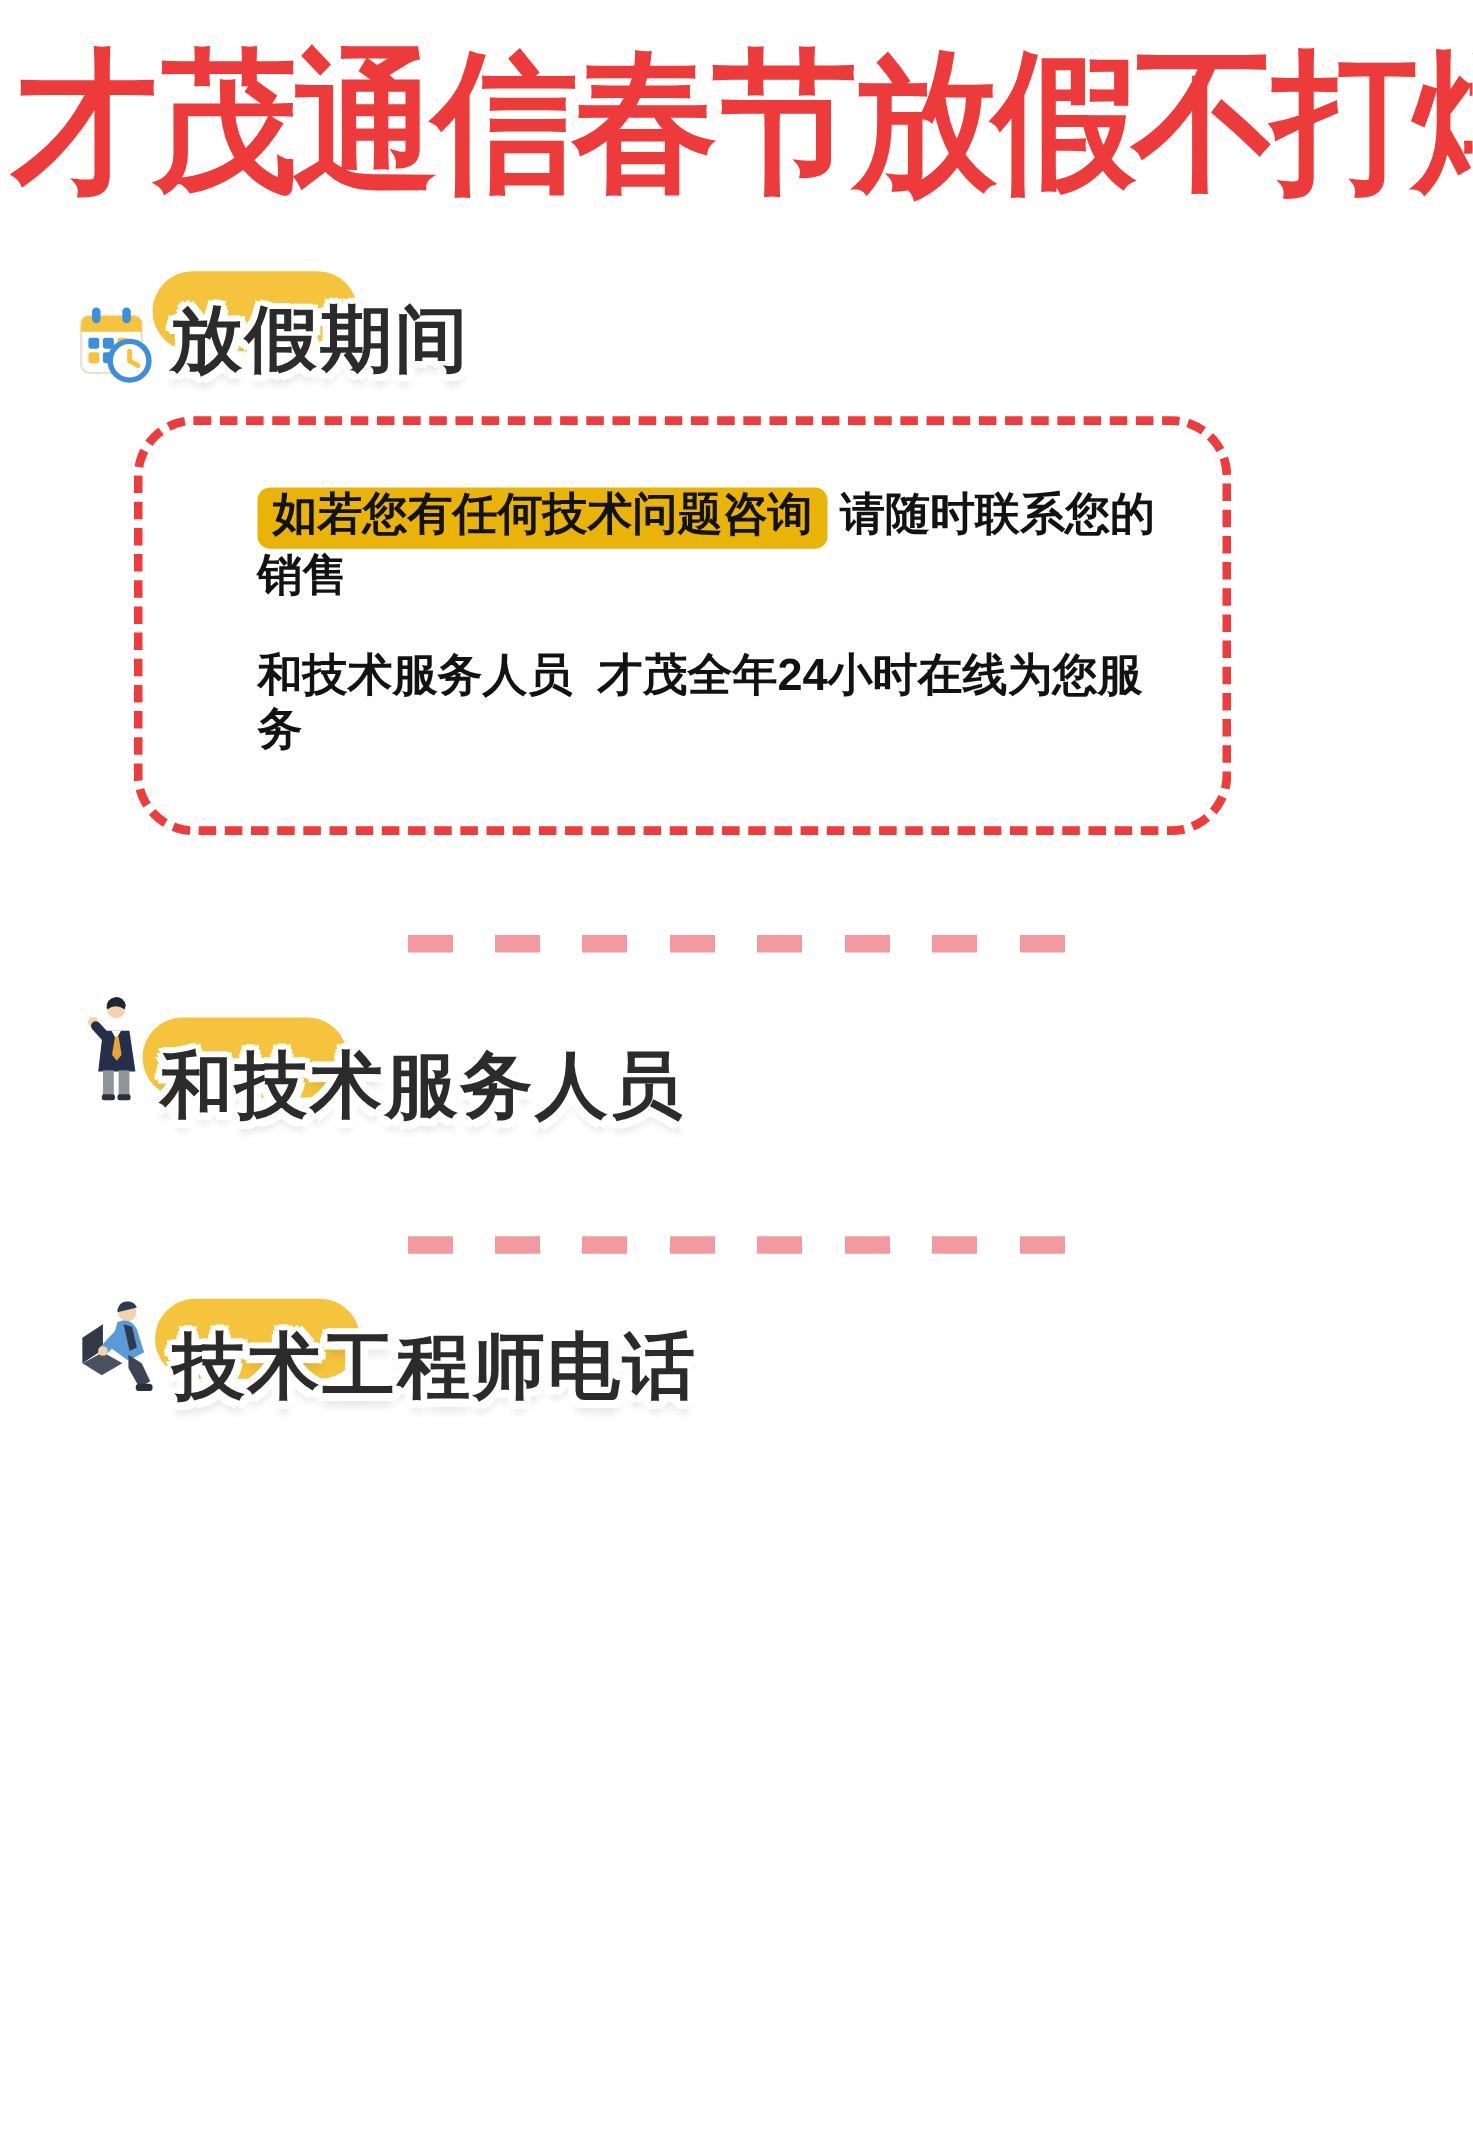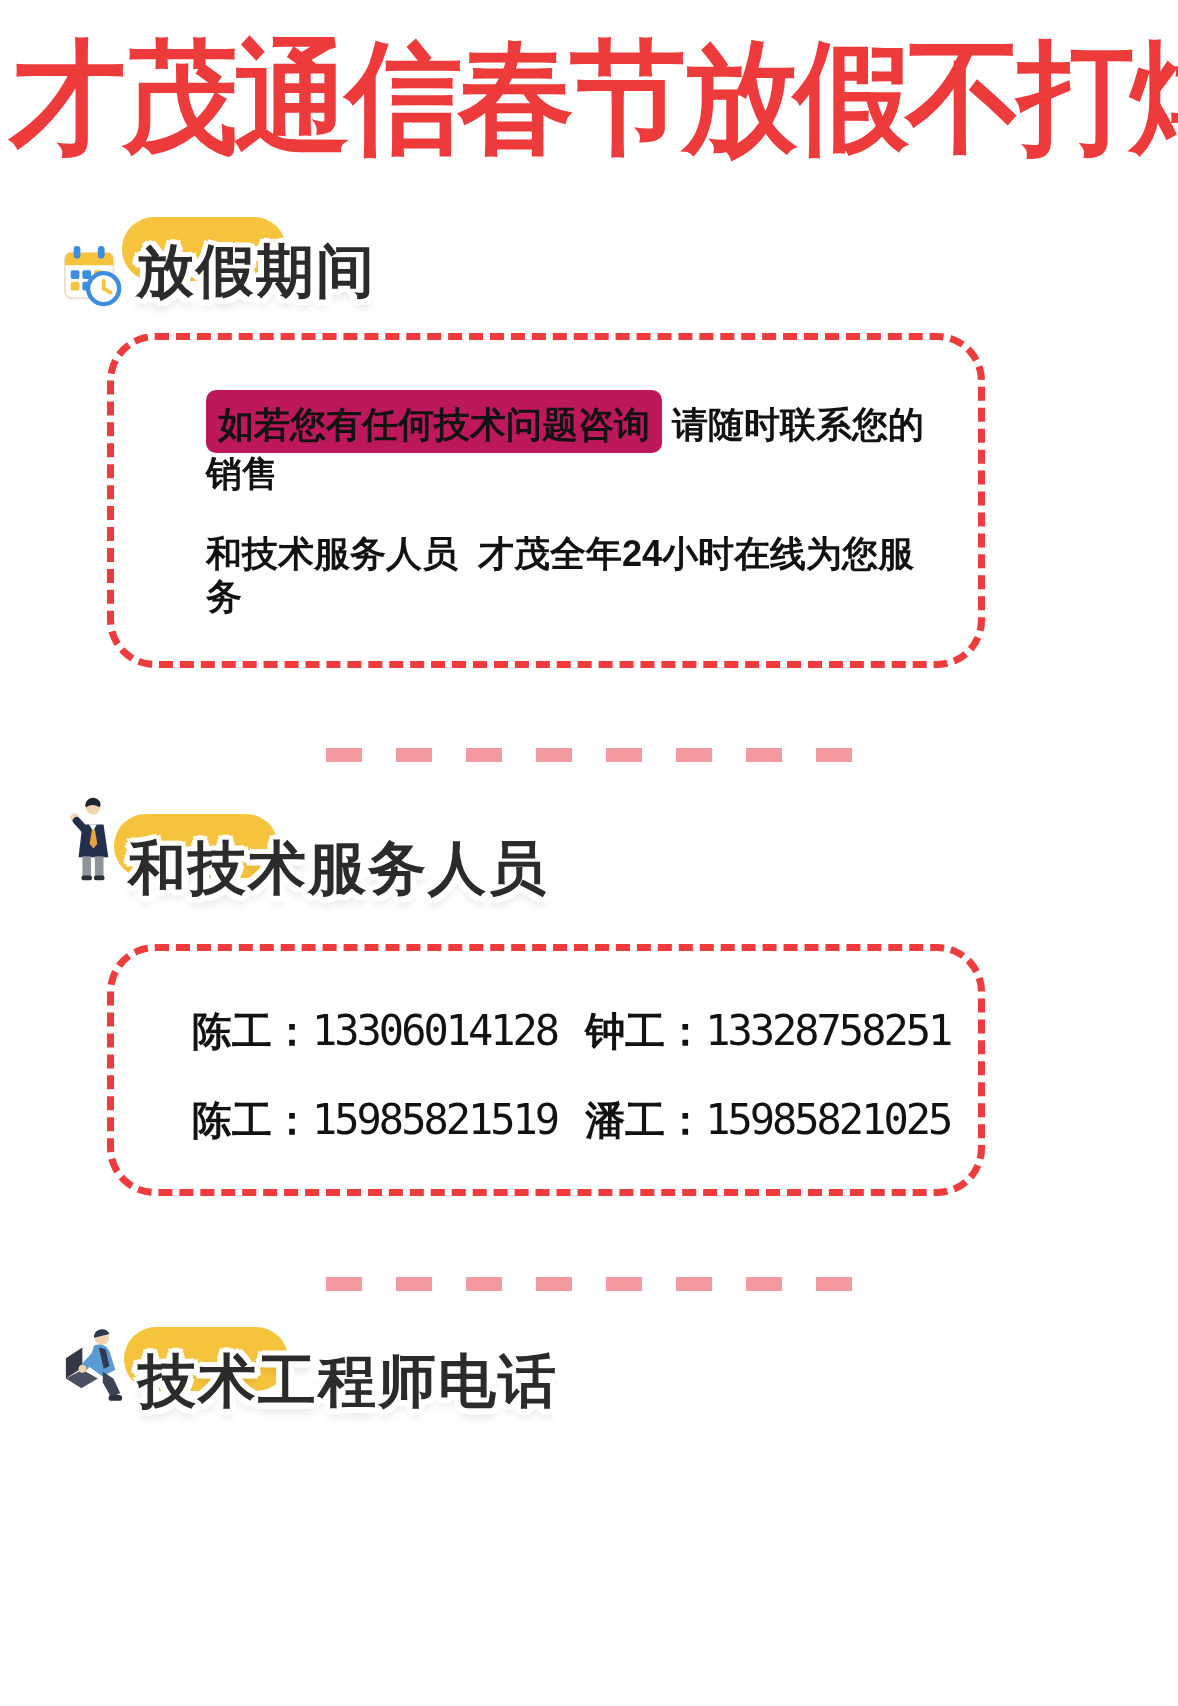--- a/index.html
+++ b/index.html
@@ -77,23 +77,23 @@
   .line{
     margin:0 0 38px;
     font-size:36px;
     line-height:1.18;
     font-weight:700;
     color:#121212;
     white-space:pre-wrap;
   }
   .hl{
     display:inline-block;
-    background:#be185d;
+    background:#eab308;
     border-radius:10px;
-    padding:14px 12px 6px;
+    padding:0 12px 6px;
     margin-right:10px;
     color:#121212;
   }
 
   .contact-line{
     margin:0 0 40px;
     font-size:40px;
     line-height:1.15;
     white-space:nowrap;
   }
@@ -169,24 +169,20 @@
         <path d="M22 31 l4 7 4 -7 Z" fill="#ffffff"></path>
         <path d="M25 36 h3 l2.5 15 -4 5 -4 -5 Z" fill="#e8a33d"></path>
         <rect x="15" y="64" width="9" height="21" fill="#8f949b"></rect>
         <rect x="28" y="64" width="9" height="21" fill="#8f949b"></rect>
         <rect x="14" y="84" width="11" height="5" rx="2" fill="#2a2f38"></rect>
         <rect x="27" y="84" width="11" height="5" rx="2" fill="#2a2f38"></rect>
       </svg>
       <h2 class="sec-title">和技术服务人员</h2>
     </div>
 
-    <div class="dash-box box-sales">
-      <p class="contact-line"><span class="cname">陈工：</span><span class="cnum">13306014128</span><span class="cname gap">钟工：</span><span class="cnum">13328758251</span></p>
-      <p class="contact-line"><span class="cname">陈工：</span><span class="cnum">15985821519</span><span class="cname gap">潘工：</span><span class="cnum">15985821025</span></p>
-    </div>
   </section>
 
   <div class="divider divider-2"></div>
 
   <section>
     <div class="sec-head head-tech">
       <svg class="sec-icon icon-tech" width="64" height="80" viewBox="0 0 66 82" aria-hidden="true">
         <path d="M4 36 l17 -11 v21 l-17 11 Z" fill="#323844"></path>
         <path d="M4 57 l17 -9 16 9 -17 10 Z" fill="#4a5160"></path>
         <circle cx="41" cy="15" r="7.5" fill="#f3d3ae"></circle>

